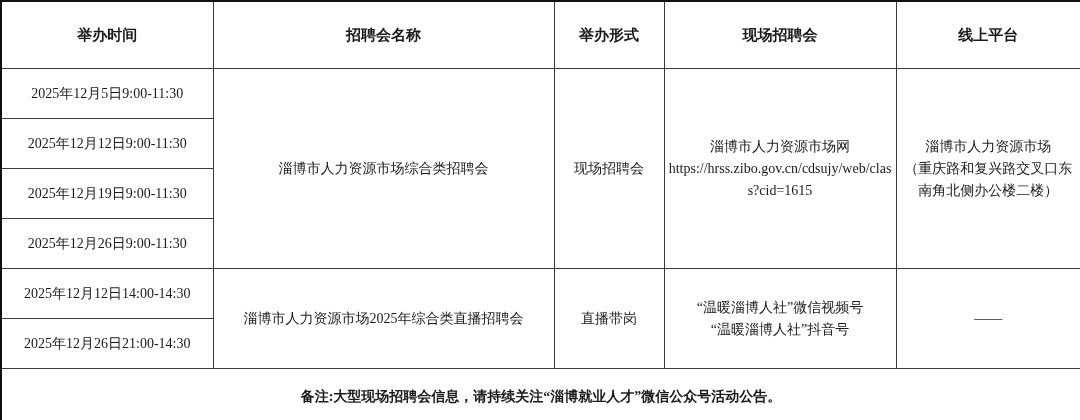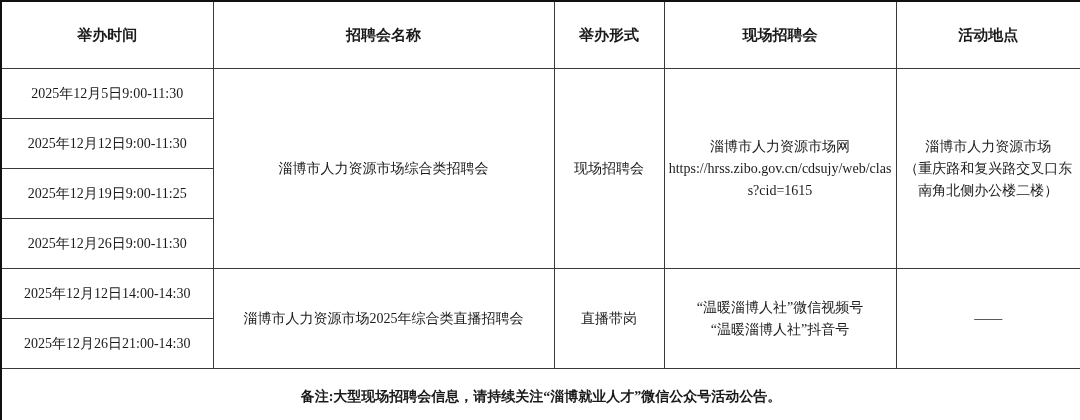--- a/index.html
+++ b/index.html
@@ -69,42 +69,42 @@
     <col style="width:110px">
     <col style="width:232px">
     <col style="width:185px">
   </colgroup>
   <thead>
     <tr>
       <th>举办时间</th>
       <th>招聘会名称</th>
       <th>举办形式</th>
       <th>现场招聘会</th>
-      <th>活动地点</th>
+      <th>线上平台</th>
     </tr>
   </thead>
   <tbody>
     <tr class="body-row">
       <td class="time-cell">2025年12月5日9:00-11:30</td>
       <td rowspan="4">淄博市人力资源市场综合类招聘会</td>
       <td rowspan="4">现场招聘会</td>
       <td rowspan="4" class="url-cell">
         <span class="cell-line">淄博市人力资源市场网</span>
         <span class="cell-line url-line">https://hrss.zibo.gov.cn/cdsujy/web/class?cid=1615</span>
       </td>
       <td rowspan="4">
         <span class="cell-line">淄博市人力资源市场</span>
         <span class="cell-line">（重庆路和复兴路交叉口东南角北侧办公楼二楼）</span>
       </td>
     </tr>
     <tr class="body-row">
       <td class="time-cell">2025年12月12日9:00-11:30</td>
     </tr>
     <tr class="body-row">
-      <td class="time-cell">2025年12月19日9:00-11:25</td>
+      <td class="time-cell">2025年12月19日9:00-11:30</td>
     </tr>
     <tr class="body-row">
       <td class="time-cell">2025年12月26日9:00-11:30</td>
     </tr>
     <tr class="body-row">
       <td class="time-cell">2025年12月12日14:00-14:30</td>
       <td rowspan="2">淄博市人力资源市场2025年综合类直播招聘会</td>
       <td rowspan="2">直播带岗</td>
       <td rowspan="2">
         <span class="cell-line">“温暖淄博人社”微信视频号</span>

